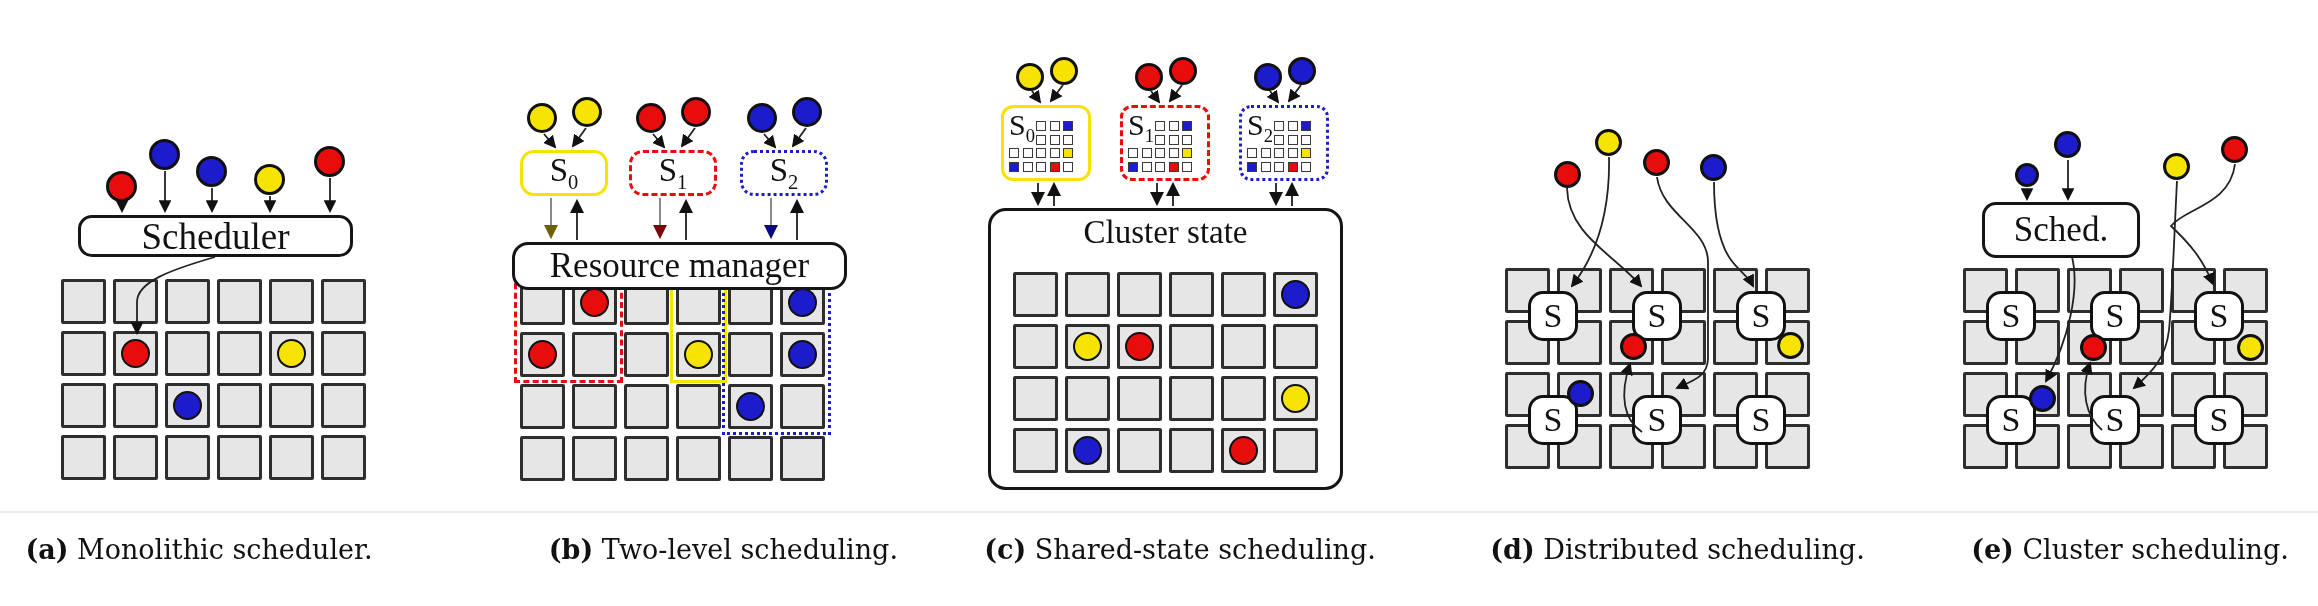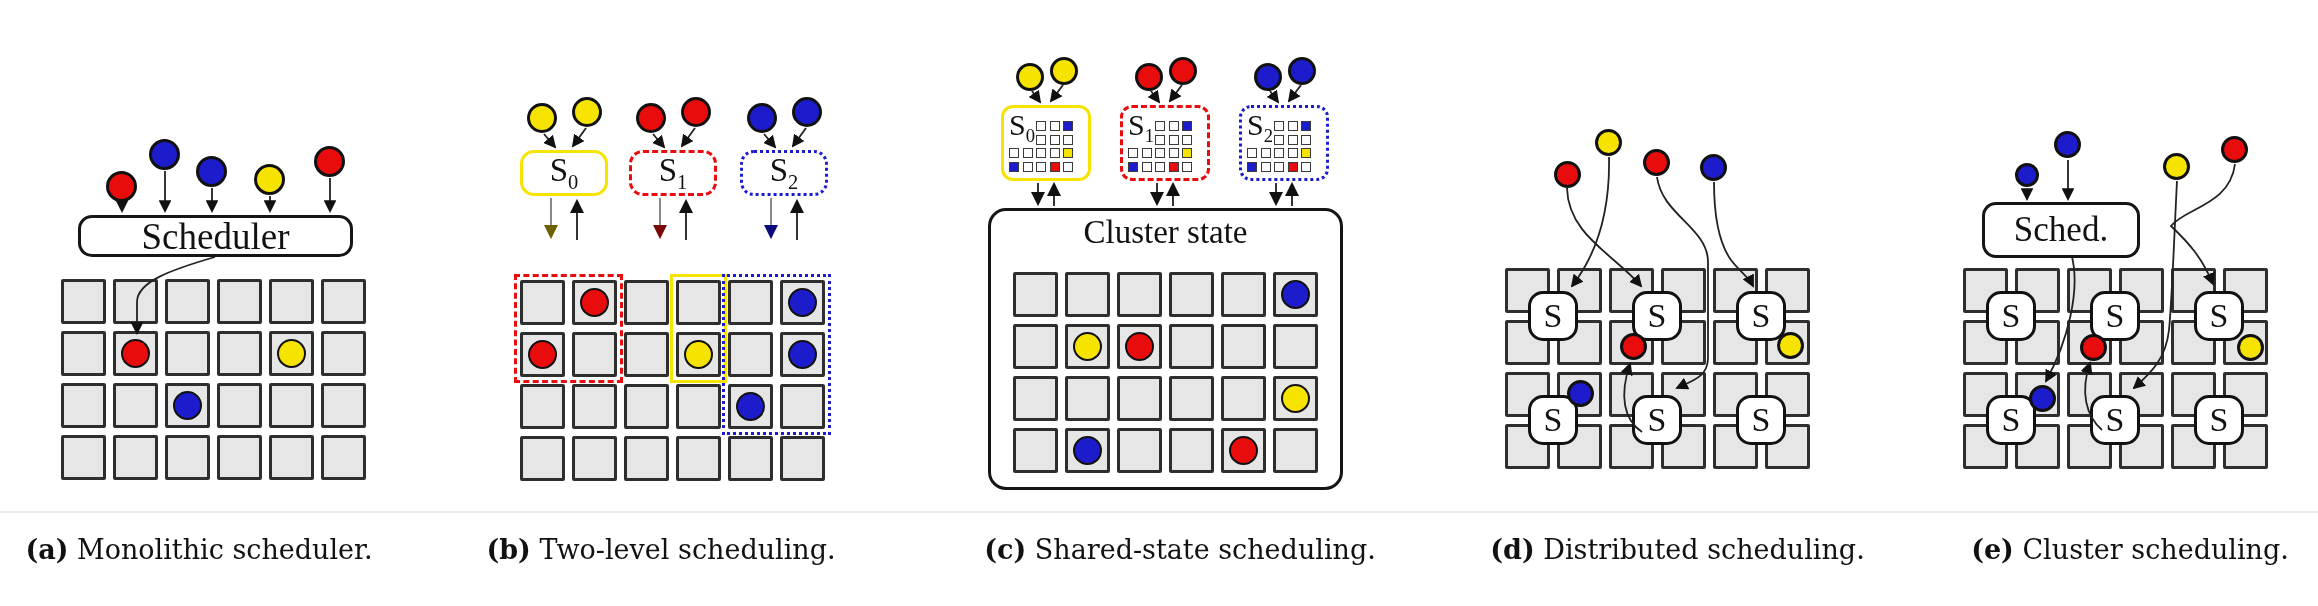--- a/index.html
+++ b/index.html
@@ -117,20 +117,23 @@
     <div class="box ov-yellow" style="left:40px;top:150px;width:88px;height:46px;font-size:33px;">
       <span class="slabel"><span>S</span><sub>0</sub></span>
     </div>
     <div class="box ov-red" style="left:149px;top:150px;width:88px;height:46px;font-size:33px;">
       <span class="slabel"><span>S</span><sub>1</sub></span>
     </div>
     <div class="box ov-blue" style="left:260px;top:150px;width:88px;height:46px;font-size:33px;">
       <span class="slabel"><span>S</span><sub>2</sub></span>
     </div>
 
+    <div class="box" style="left:32px;top:242px;width:335px;height:48px;font-size:35px;border-radius:16px;">
+      <span>Resource manager</span>
+    </div>
 
     <div class="ov ov-red" style="left:34px;top:274px;width:109px;height:109px;"></div>
     <div class="ov ov-yellow" style="left:190px;top:274px;width:57px;height:109px;"></div>
     <div class="ov ov-blue" style="left:242px;top:274px;width:109px;height:161px;"></div>
 
     <div class="grid" style="left: 40px; top: 280px; width: 305px; height: 201px;">
         <div class="cell" style="left: 0px; top: 0px; width: 45px; height: 45px;"></div>
         <div class="cell" style="left: 52px; top: 0px; width: 45px; height: 45px;"></div>
         <div class="cell" style="left: 104px; top: 0px; width: 45px; height: 45px;"></div>
         <div class="cell" style="left: 156px; top: 0px; width: 45px; height: 45px;"></div>
@@ -462,17 +465,17 @@
       <path d="M97,189 V199" stroke="#222" stroke-width="1.8" fill="none" marker-end="url(#pe-k)"></path>
       <path d="M138,160 V199" stroke="#222" stroke-width="1.8" fill="none" marker-end="url(#pe-k)"></path>
       <path d="M140,250 C153,288 136,345 116,381" stroke="#222" stroke-width="1.8" fill="none" marker-end="url(#pe-k)"></path>
       <path d="M247,181 C244,240 242,300 239,330 C236,358 222,372 204,388" stroke="#222" stroke-width="1.8" fill="none" marker-end="url(#pe-k)"></path>
       <path d="M305,164 C300,205 255,208 241,226 C260,244 272,258 283,284" stroke="#222" stroke-width="1.8" fill="none" marker-end="url(#pe-k)"></path>
       <path d="M172,430 C156,416 150,392 160,363" stroke="#222" stroke-width="1.8" fill="none" marker-end="url(#pe-k)"></path>
     </svg>
   </div>
 
   <div class="caption" style="left:4px;width:390px;"><b>(a)</b> <span>Monolithic scheduler.</span></div>
-  <div class="caption" style="left:456px;width:410px;"><b>(b)</b> <span>Two-level scheduling.</span></div>
+  <div class="caption" style="left:488px;width:410px;text-align:right;"><b>(b)</b> <span>Two-level scheduling.</span></div>
   <div class="caption" style="left:1450px;width:455px;"><b>(d)</b> <span>Distributed scheduling.</span></div>
   <div class="caption" style="left:950px;width:460px;"><b>(c)</b> <span>Shared-state scheduling.</span></div>
   <div class="caption" style="left:1935px;width:390px;"><b>(e)</b> <span>Cluster scheduling.</span></div>
 </div>
 
 </body></html>

